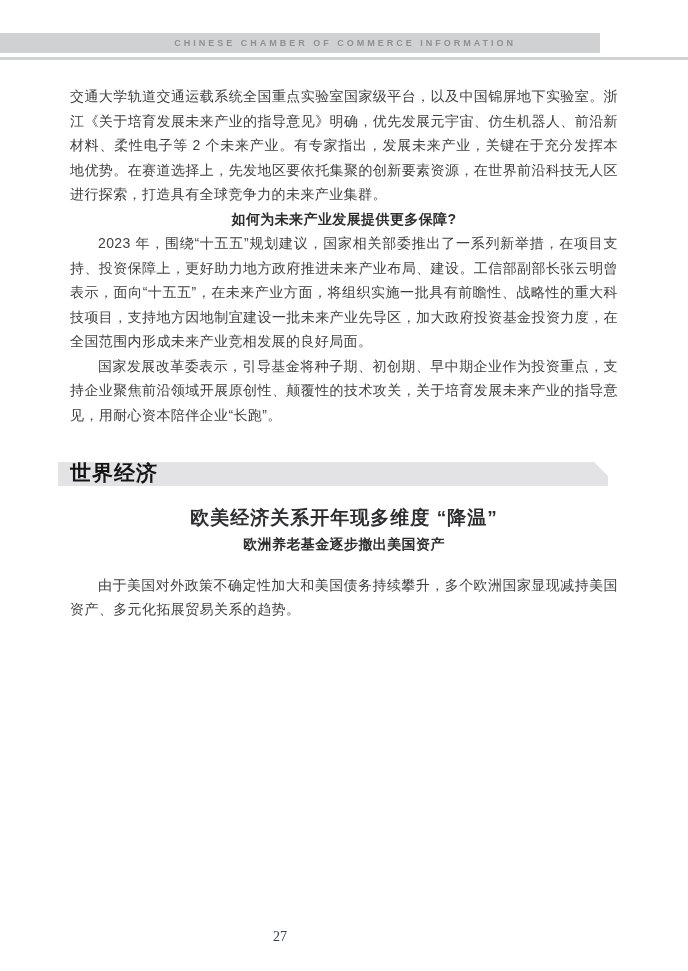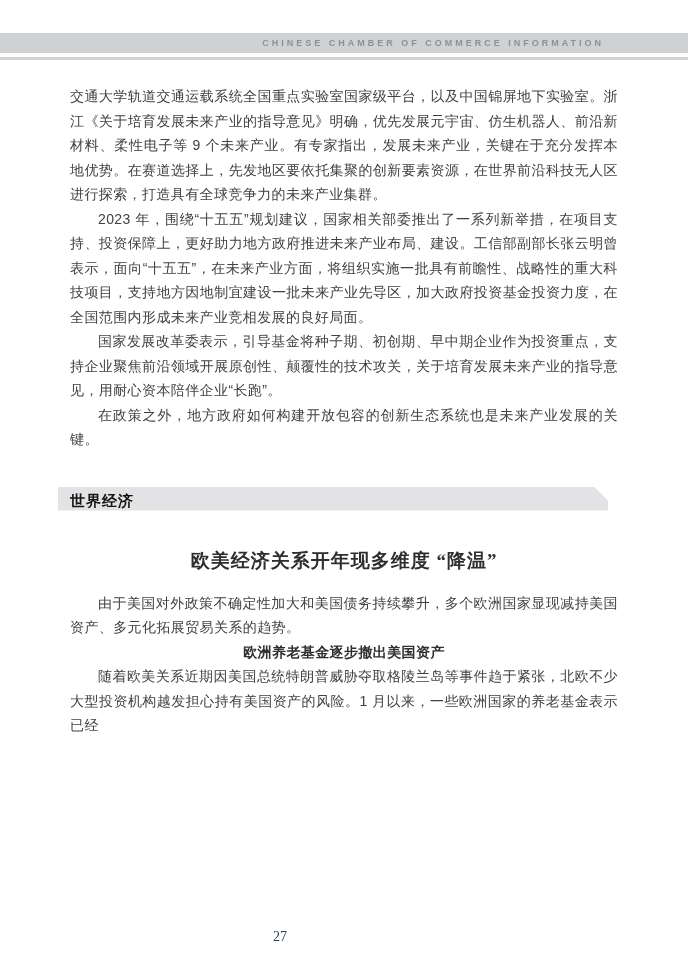--- a/index.html
+++ b/index.html
@@ -13,21 +13,21 @@
   }
   .page {
     position: absolute;
     inset: 0;
     background: #ffffff;
   }
   
   .header-band {
     position: absolute;
     top: 33px; left: 0;
-    width: 688px; height: 20px;
+    width: 600px; height: 20px;
     background: #d0d1d3;
   }
   .header-band-text {
     position: absolute;
     right: 84px; top: 50%;
     transform: translateY(-50%);
     font-size: 9px;
     font-weight: bold;
     letter-spacing: 3px;
     color: #8e9094;
@@ -66,35 +66,34 @@
     height: 24px;
     background: #e3e3e5;
     clip-path: polygon(0 0, calc(100% - 14px) 0, 100% 14px, 100% 100%, 0 100%);
   }
   .section-title {
     position: absolute;
     left: 12px;
     bottom: 2px;
     font-family: "Liberation Serif", serif;
     font-weight: bold;
-    font-size: 15px;
+    font-size: 21px;
     line-height: 1;
     color: #141414;
     letter-spacing: 1px;
   }
   
   .article-title {
-    margin-top: 36px;
+    margin-top: 18px;
     font-size: 19px;
     line-height: 28px;
     font-weight: bold;
     text-align: center;
     color: #2e2e30;
     letter-spacing: 1px;
-    font-family: Liberation Serif, serif;
   }
   .intro-gap { margin-top: 16px; }
   
   .footer {
     position: absolute;
     left: 0; bottom: 26px;
     width: 560px;
     text-align: center;
   }
   .page-number {
@@ -108,42 +107,41 @@
 
 <div class="page">
 
   <div class="header-band">
     <span class="header-band-text">CHINESE CHAMBER OF COMMERCE INFORMATION</span>
   </div>
   <div class="header-rule"></div>
 
   <div class="content">
 
-    <p class="para">交通大学轨道交通运载系统全国重点实验室国家级平台，以及中国锦屏地下实验室。浙江《关于培育发展未来产业的指导意见》明确，优先发展元宇宙、仿生机器人、前沿新材料、柔性电子等 9 个未来产业。有专家指出，发展未来产业，关键在于充分发挥本地优势。在赛道选择上，先发地区要依托集聚的创新要素资源，在世界前沿科技无人区进行探索，打造具有全球竞争力的未来产业集群。</p>
+    <p class="para">交通大学轨道交通运载系统全国重点实验室国家级平台，以及中国锦屏地下实验室。浙江《关于培育发展未来产业的指导意见》明确，优先发展元宇宙、仿生机器人、前沿新材料、柔性电子等 2 个未来产业。有专家指出，发展未来产业，关键在于充分发挥本地优势。在赛道选择上，先发地区要依托集聚的创新要素资源，在世界前沿科技无人区进行探索，打造具有全球竞争力的未来产业集群。</p>
 
+    <p class="para heading-center">如何为未来产业发展提供更多保障?</p>
 
     <p class="para indent">2023 年，围绕“十五五”规划建议，国家相关部委推出了一系列新举措，在项目支持、投资保障上，更好助力地方政府推进未来产业布局、建设。工信部副部长张云明曾表示，面向“十五五”，在未来产业方面，将组织实施一批具有前瞻性、战略性的重大科技项目，支持地方因地制宜建设一批未来产业先导区，加大政府投资基金投资力度，在全国范围内形成未来产业竞相发展的良好局面。</p>
 
 
     <p class="para indent">国家发展改革委表示，引导基金将种子期、初创期、早中期企业作为投资重点，支持企业聚焦前沿领域开展原创性、颠覆性的技术攻关，关于培育发展未来产业的指导意见，用耐心资本陪伴企业“长跑”。</p>
 
-    <p class="para indent">在政策之外，地方政府如何构建开放包容的创新生态系统也是未来产业发展的关键。</p>
 
 
     <div class="section-bar">
       <span class="section-title">世界经济</span>
     </div>
 
     <h2 class="article-title">欧美经济关系开年现多维度 “降温”</h2>
 
+    <p class="para heading-center">欧洲养老基金逐步撤出美国资产</p>
+
     <p class="para indent intro-gap">由于美国对外政策不确定性加大和美国债务持续攀升，多个欧洲国家显现减持美国资产、多元化拓展贸易关系的趋势。</p>
 
-    <p class="para heading-center">欧洲养老基金逐步撤出美国资产</p>
-
-    <p class="para indent">随着欧美关系近期因美国总统特朗普威胁夺取格陵兰岛等事件趋于紧张，北欧不少大型投资机构越发担心持有美国资产的风险。1 月以来，一些欧洲国家的养老基金表示已经</p>
 
   </div>
 
   <div class="footer">
     <span class="page-number">27</span>
   </div>
 
 </div>
 
 </body></html>

